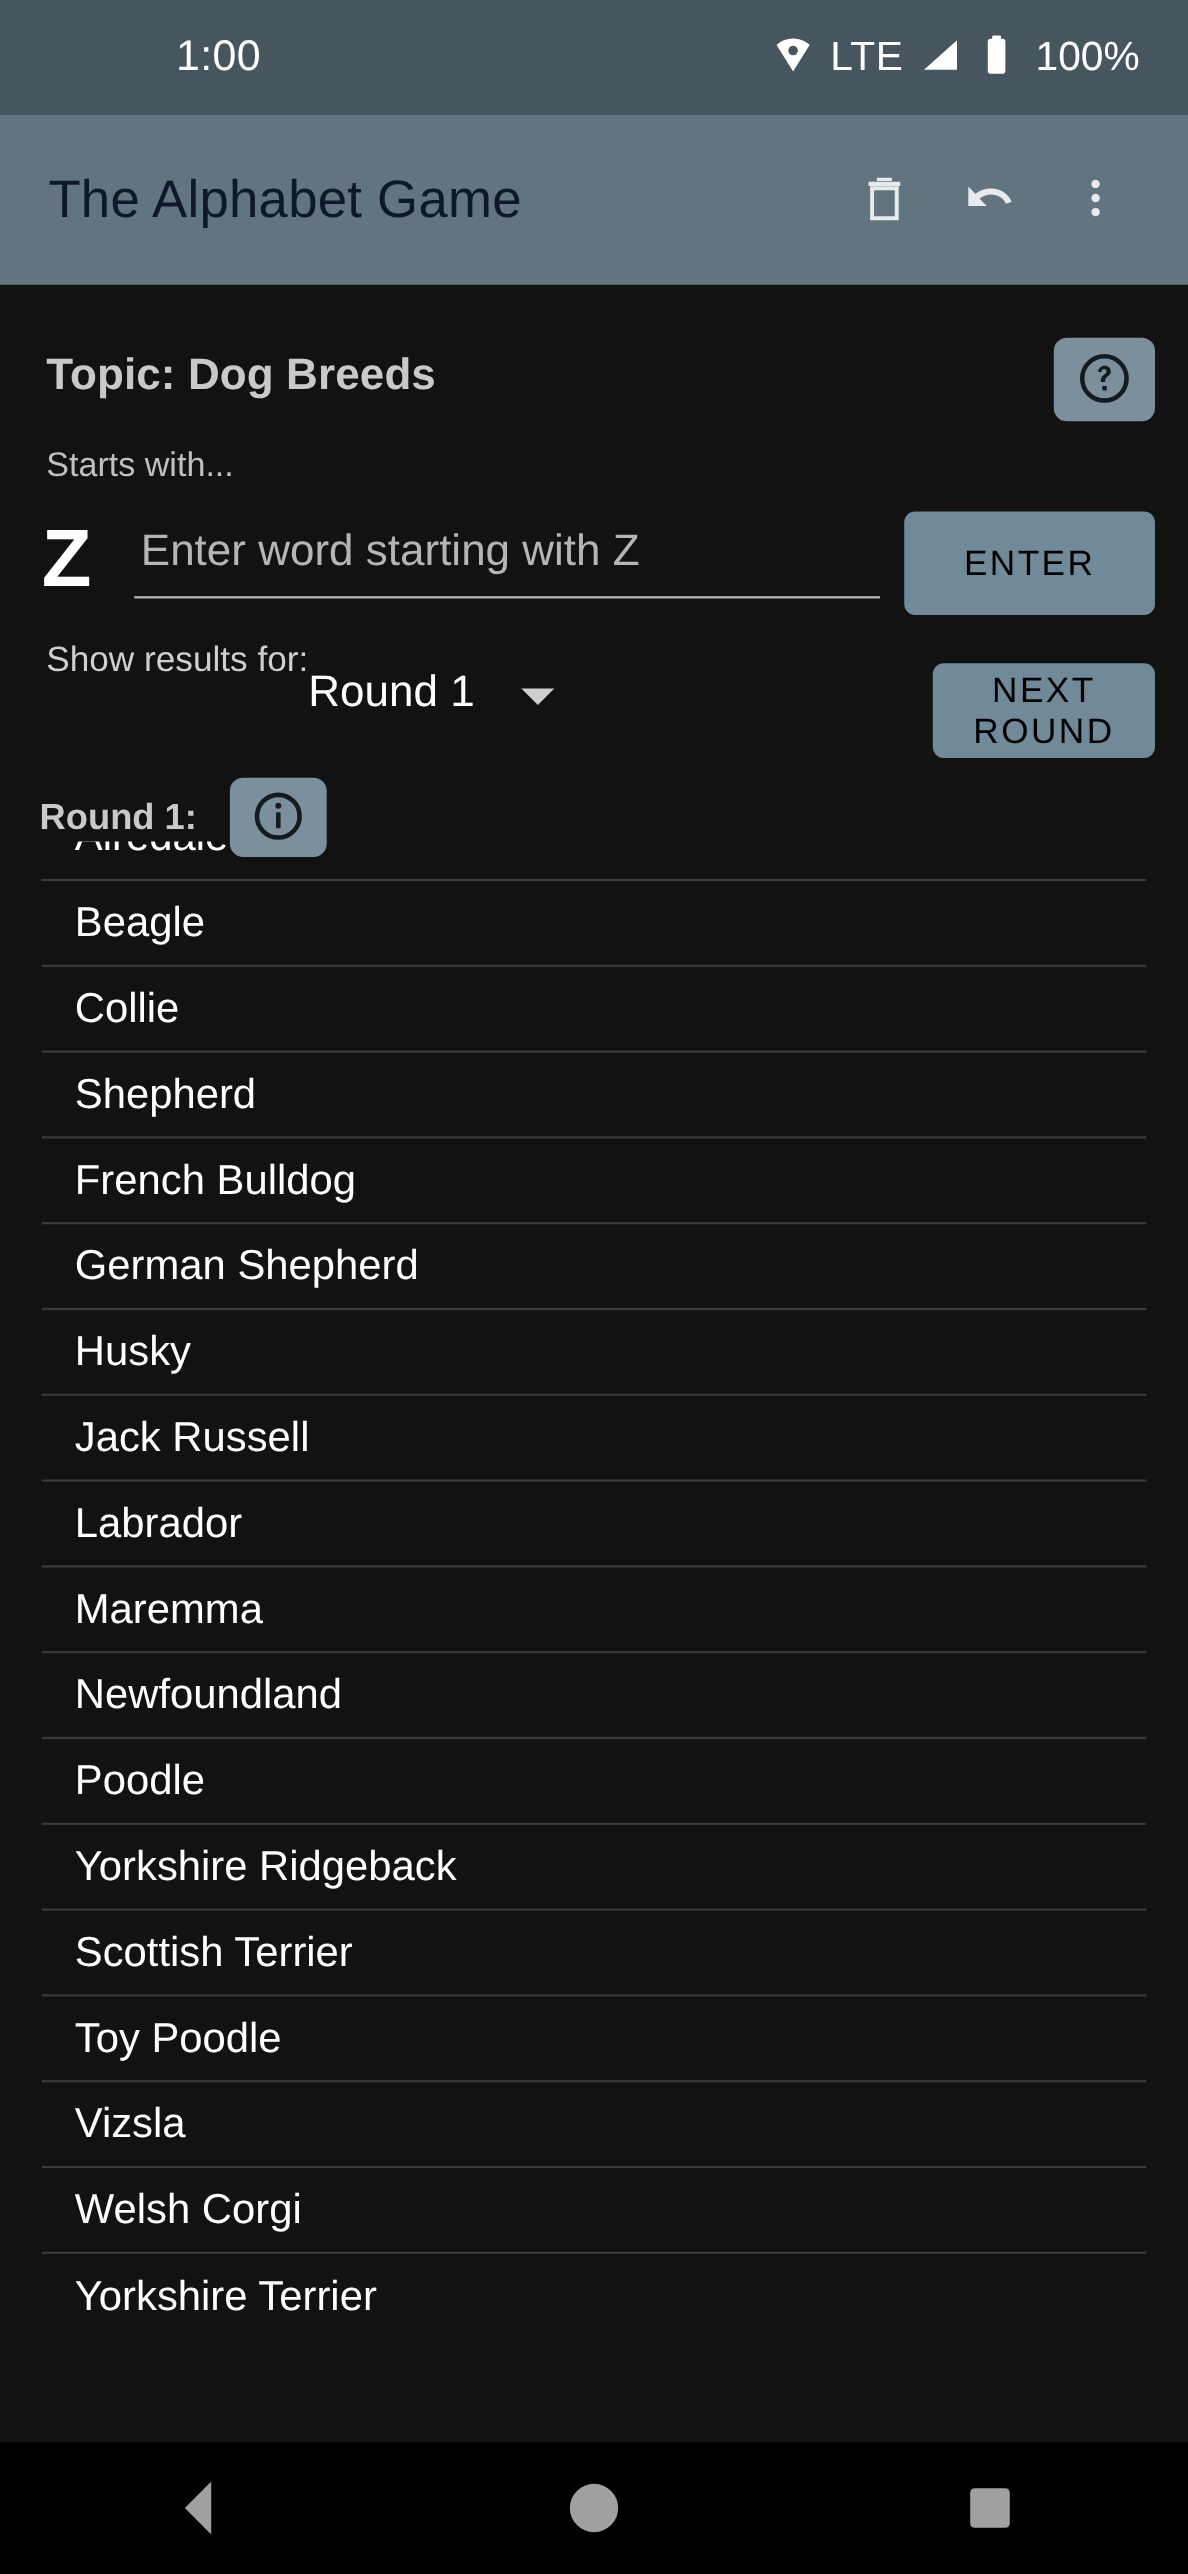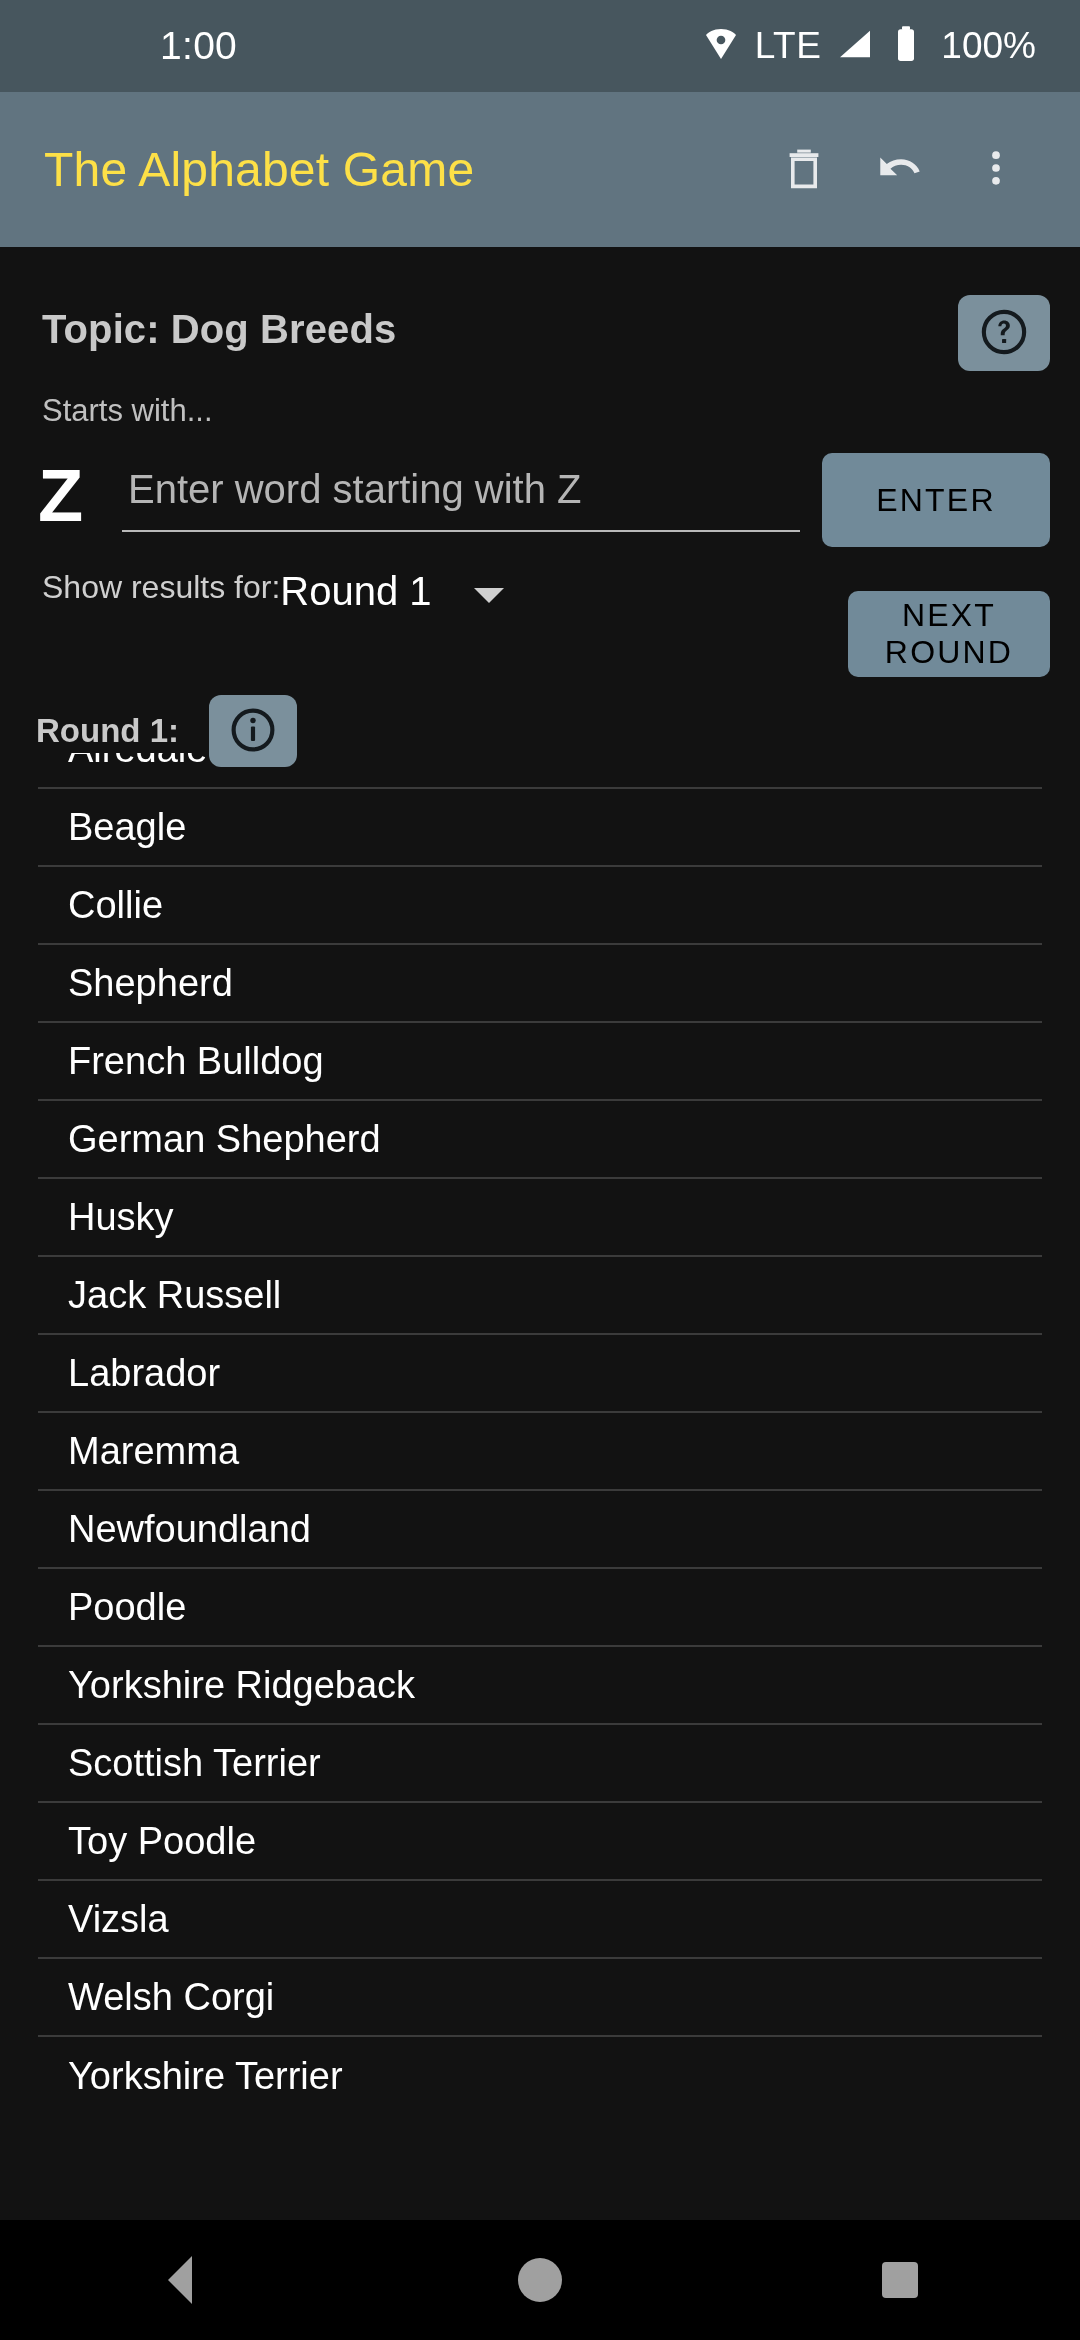--- a/index.html
+++ b/index.html
@@ -16,21 +16,21 @@
     position: relative;
     width: 1080px;
     height: 2340px;
     background: #121212;
     display: flex;
     flex-direction: column;
   }
 
   
   .status-bar {
-    height: 92px;
+    height: 104px;
     background: #47565e;
     display: flex;
     align-items: center;
     justify-content: space-between;
     padding: 0 44px 0 0;
     flex: 0 0 auto;
     position: relative;
   }
   .status-clock {
     color: #ffffff;
@@ -62,21 +62,21 @@
   
   .app-bar {
     height: 155px;
     background: #617480;
     display: flex;
     align-items: center;
     padding: 0 36px 0 44px;
     flex: 0 0 auto;
   }
   .app-title {
-    color: #fde047;
+    color: #0f172a;
     font-size: 48px;
     font-weight: 400;
     letter-spacing: .2px;
     flex: 1 1 auto;
     white-space: nowrap;
   }
   .app-actions {
     display: flex;
     align-items: center;
     gap: 0px;
@@ -200,20 +200,21 @@
     flex: 0 0 auto;
   }
   .results-left { display: flex; flex-direction: row; }
   .results-label {
     color: #cfcfcf;
     font-size: 32px;
   }
   .spinner {
     display: flex;
     align-items: center;
+    margin-top: 26px;
     cursor: pointer;
     background: transparent;
     border: 0;
   }
   .spinner-value {
     color: #ffffff;
     font-size: 40px;
     font-family: "Liberation Sans", sans-serif;
   }
   .caret {

